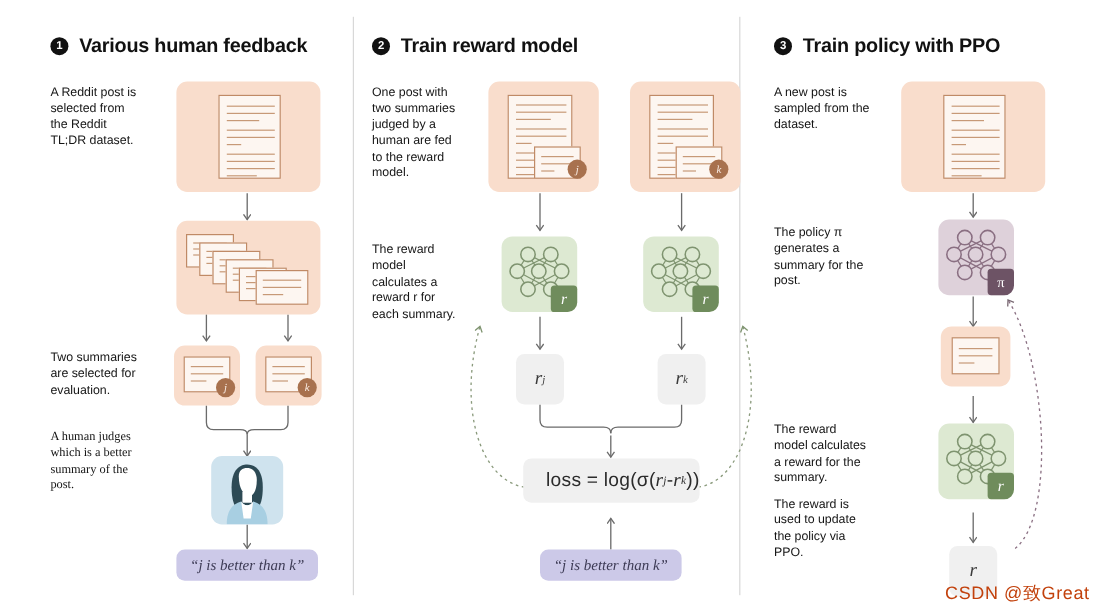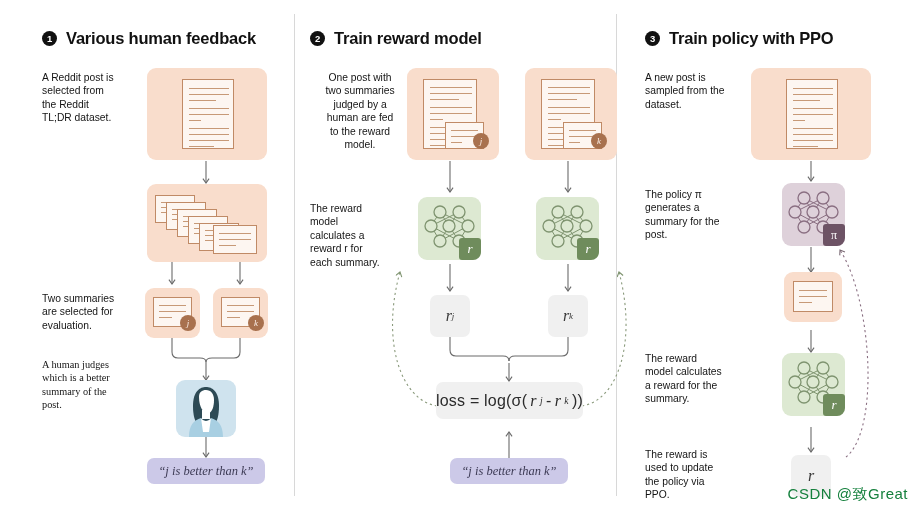--- a/index.html
+++ b/index.html
@@ -82,42 +82,42 @@
     position:absolute;border-radius:7px;background:#f0f0f0;
     display:flex;align-items:center;justify-content:center;
     font-family:"Liberation Serif","DejaVu Serif",serif;
     font-style:italic;color:#3b3b3b;font-size:16px;
   }
   .chip sub{font-size:9px;font-style:italic;vertical-align:-3px;}
 
   
   .loss-box{
     position:absolute;border-radius:7px;background:#f0f0f0;
-    display:flex;align-items:center;justify-content:space-between;
+    display:flex;align-items:center;justify-content:flex-end;
     font-size:16px;color:#2b2b2b;letter-spacing:0.2px;
   }
   .loss-box sub{font-size:9.5px;vertical-align:-3px;font-style:italic;
     font-family:"Liberation Serif","DejaVu Serif",serif;}
   .loss-box i{font-family:"Liberation Serif","DejaVu Serif",serif;font-style:italic;}
 
   
   .judge-box{
     position:absolute;border-radius:7px;background:#ccc9e8;
     display:flex;align-items:center;justify-content:center;
     font-family:"Liberation Serif","DejaVu Serif",serif;
     font-style:italic;color:#3c3a54;font-size:12.5px;
   }
 
   
   .arrows{position:absolute;inset:0;pointer-events:none;}
 
   
   .watermark{
     position:absolute;right:8px;bottom:6px;
-    font-size:15px;color:#15803d;letter-spacing:0.5px;
+    font-size:15px;color:#c2410c;letter-spacing:0.5px;
     white-space:nowrap;
   }
 </style>
 </head>
 <body>
 
 <div class="board">
 
   <div class="divider d1"></div>
   <div class="divider d2"></div>
@@ -263,21 +263,21 @@
     </svg>
   </div>
 
   <div class="judge-box" style="left:147px;top:458px;width:118px;height:26px;">“j is better than k”</div>
 
   <div class="col-head" style="left:310px;top:29px;">
     <span class="num-badge">2</span>
     <span>Train reward model</span>
   </div>
 
-  <div class="cap" style="left:310px;top:71px;width:100px;text-align:center;">One post with
+  <div class="cap" style="left:310px;top:71px;width:100px;">One post with
 two summaries
 judged by a
 human are fed
 to the reward
 model.</div>
   <div class="cap" style="left:310px;top:202px;width:100px;">The reward
 model
 calculates a
 reward r for
 each summary.</div>
@@ -412,21 +412,21 @@
 sampled from the
 dataset.</div>
   <div class="cap" style="left:645px;top:188px;width:115px;">The policy π
 generates a
 summary for the
 post.</div>
   <div class="cap" style="left:645px;top:352px;width:115px;">The reward
 model calculates
 a reward for the
 summary.</div>
-  <div class="cap" style="left:645px;top:448px;width:115px;">The reward is
+  <div class="cap" style="left:645px;top:414px;width:115px;">The reward is
 used to update
 the policy via
 PPO.</div>
 
   <div class="tile tile-peach" style="left:751px;top:68px;width:120px;height:92px;">
     <div class="page" style="left:35px;top:11px;width:52px;height:70px;">
       <div class="ln" style="left:6px;top:8px;width:40px;"></div>
       <div class="ln" style="left:6px;top:14px;width:40px;"></div>
       <div class="ln" style="left:6px;top:20px;width:27px;"></div>
       <div class="ln" style="left:6px;top:28px;width:40px;"></div>

